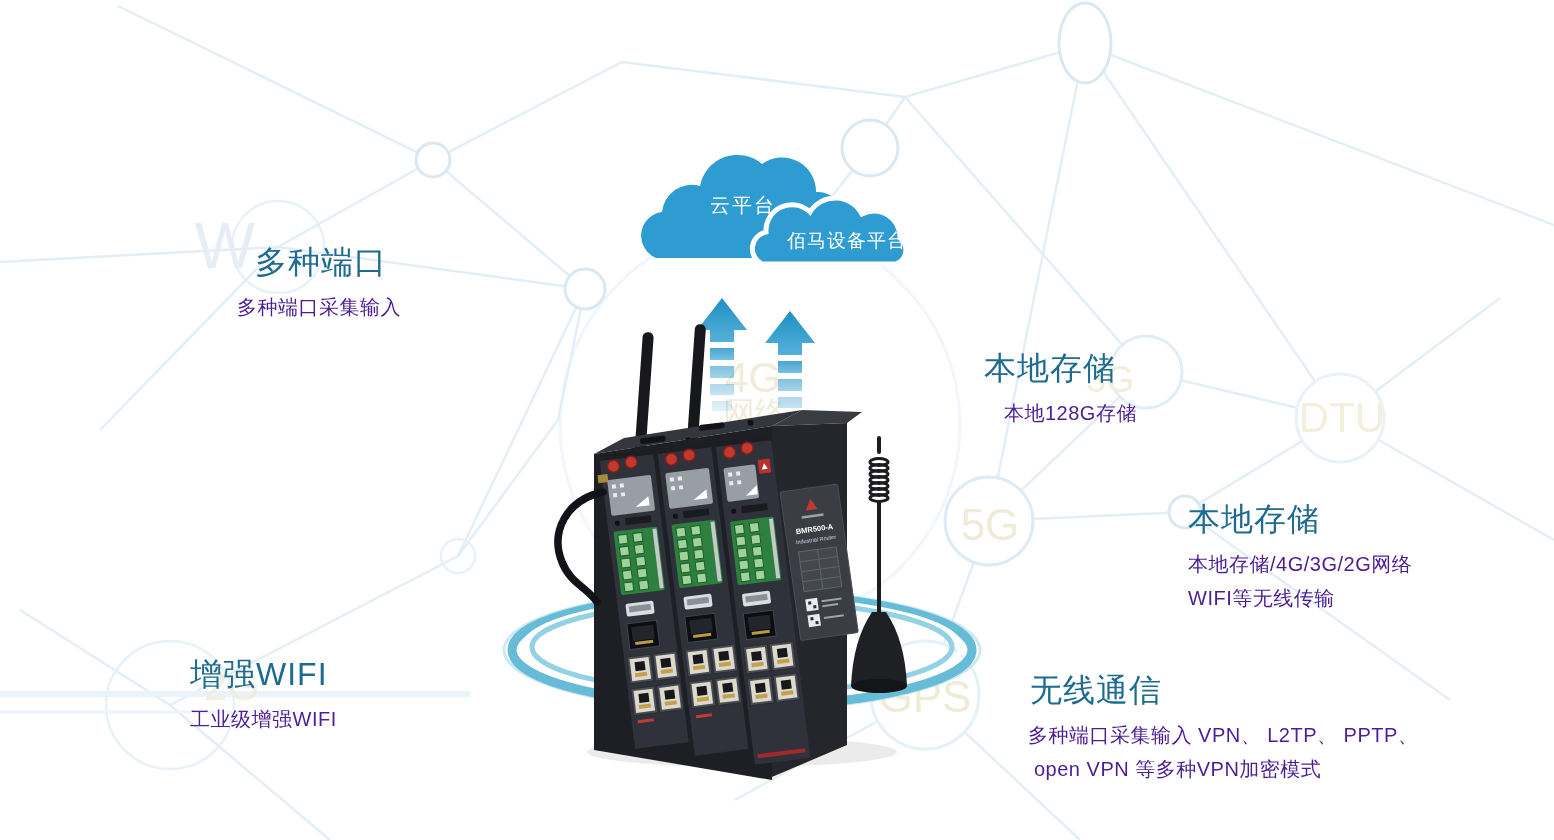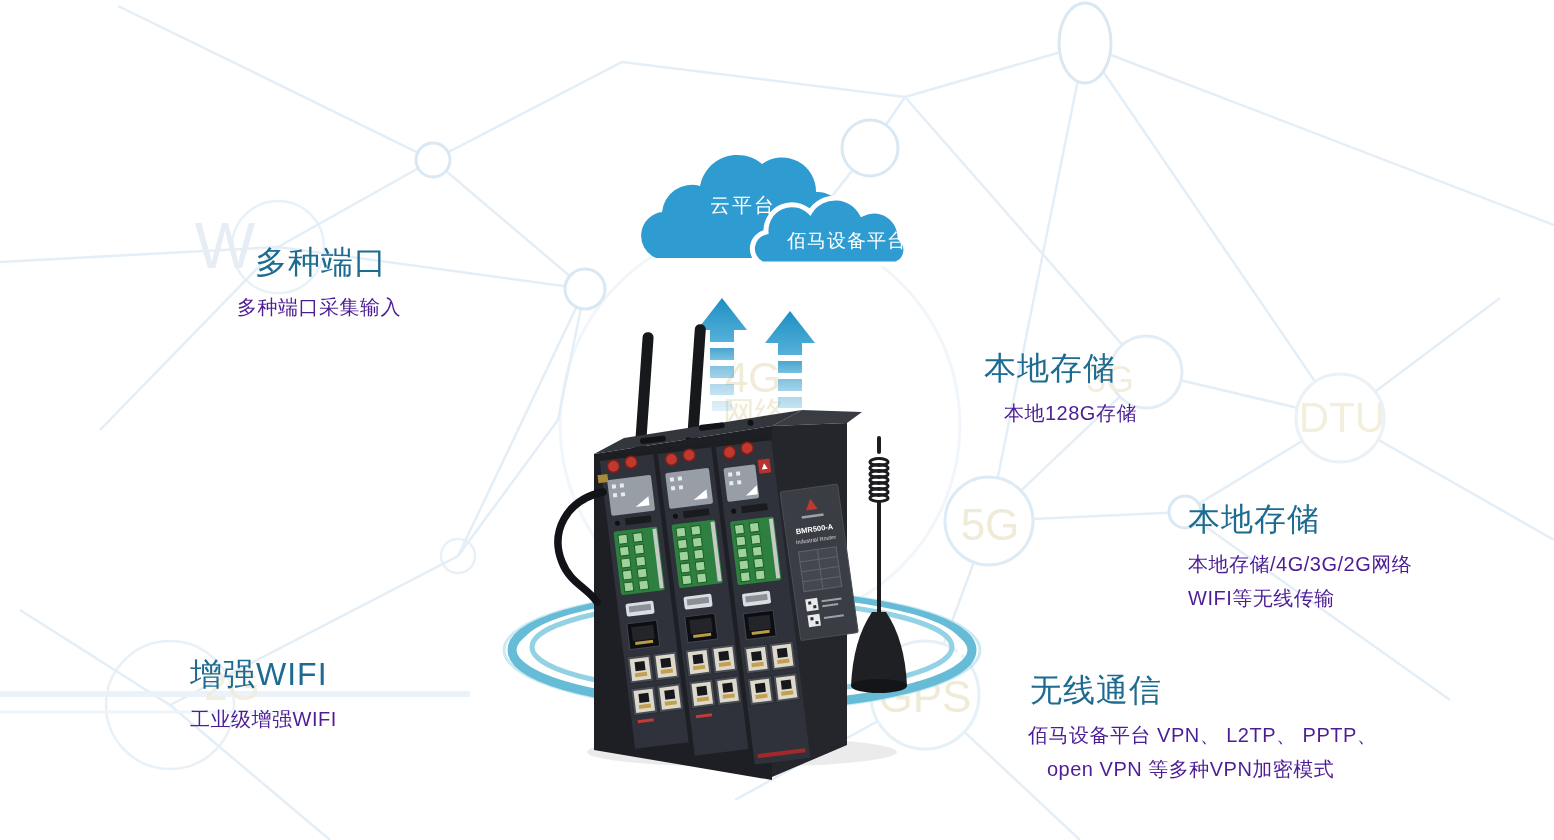--- a/index.html
+++ b/index.html
@@ -370,17 +370,17 @@
   <div class="f-line">WIFI等无线传输</div>
 </div>
 
 <div class="feature" style="left:190px;top:636px">
   <div class="f-title">增强WIFI</div>
   <div class="f-line">工业级增强WIFI</div>
 </div>
 
 <div class="feature" style="left:1030px;top:652px">
   <div class="f-title">无线通信</div>
-  <div class="f-line" style="margin-left:-2px">佰马设备平台 VPN、 L2TP、 PPTP、</div>
-  <div class="f-line" style="margin-left:17px">open VPN 等多种VPN加密模式</div>
+  <div class="f-line" style="margin-left:-2px">多种端口采集输入 VPN、 L2TP、 PPTP、</div>
+  <div class="f-line" style="margin-left:4px">open VPN 等多种VPN加密模式</div>
 </div>
 
 </div>
 
 </body></html>

